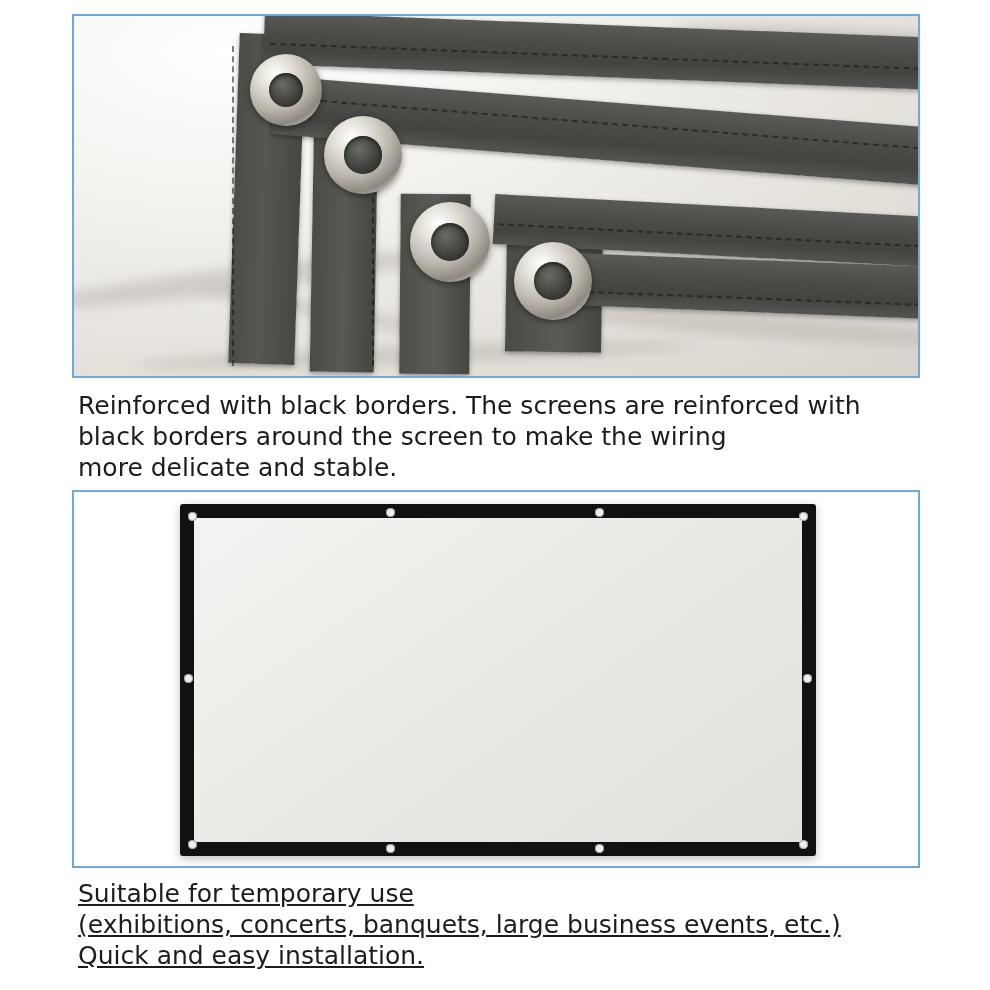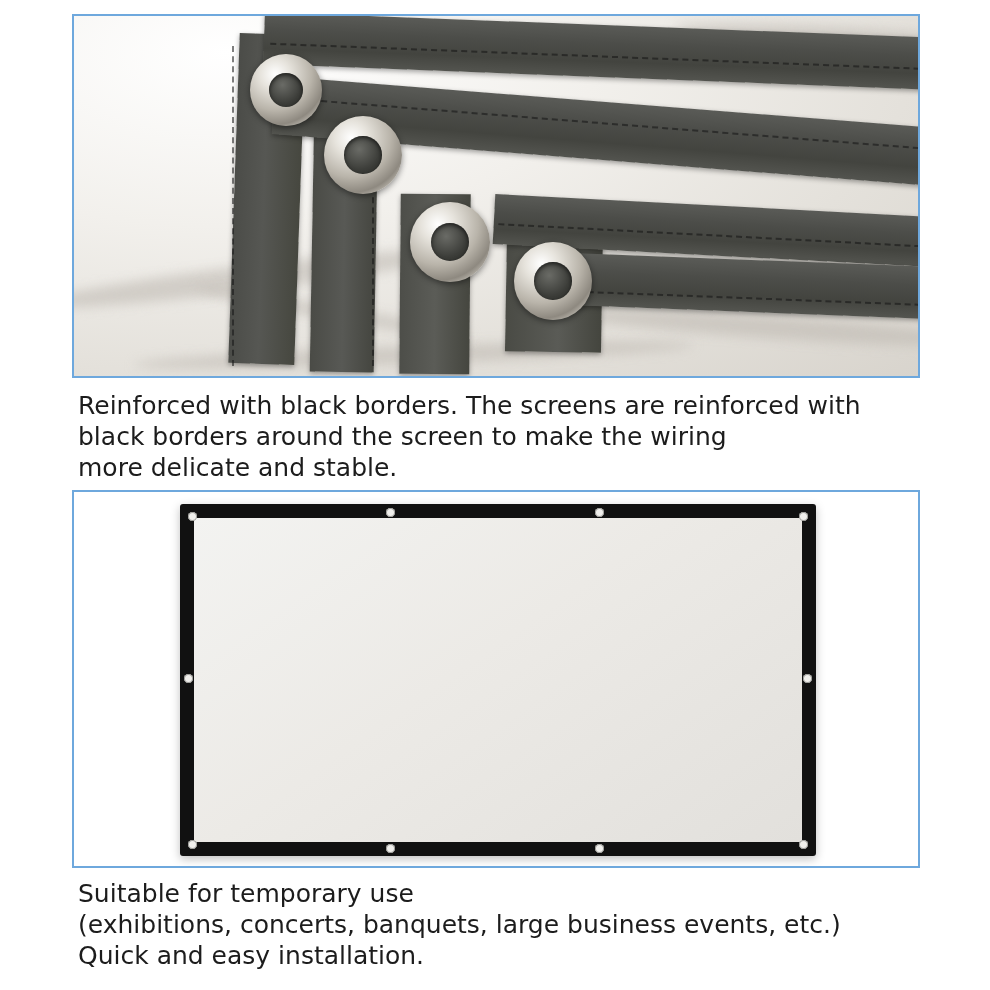--- a/index.html
+++ b/index.html
@@ -182,21 +182,21 @@
   .eyelet {
     position: absolute;
     width: 9px;
     height: 9px;
     border-radius: 50%;
     background: #f0efec;
     box-shadow: inset 0 0 0 1px #9a9a96;
   }
 
   
-  .caption-two { top: 878px; width: 840px; }
+  .caption-two { top: 878px; width: 840px; text-decoration: underline; }
 </style>
 </head>
 <body>
 
 <div class="page">
 
   <div class="panel-one">
     <div class="photo-bg"></div>
     <div class="wrinkle w1"></div>
     <div class="wrinkle w2"></div>

